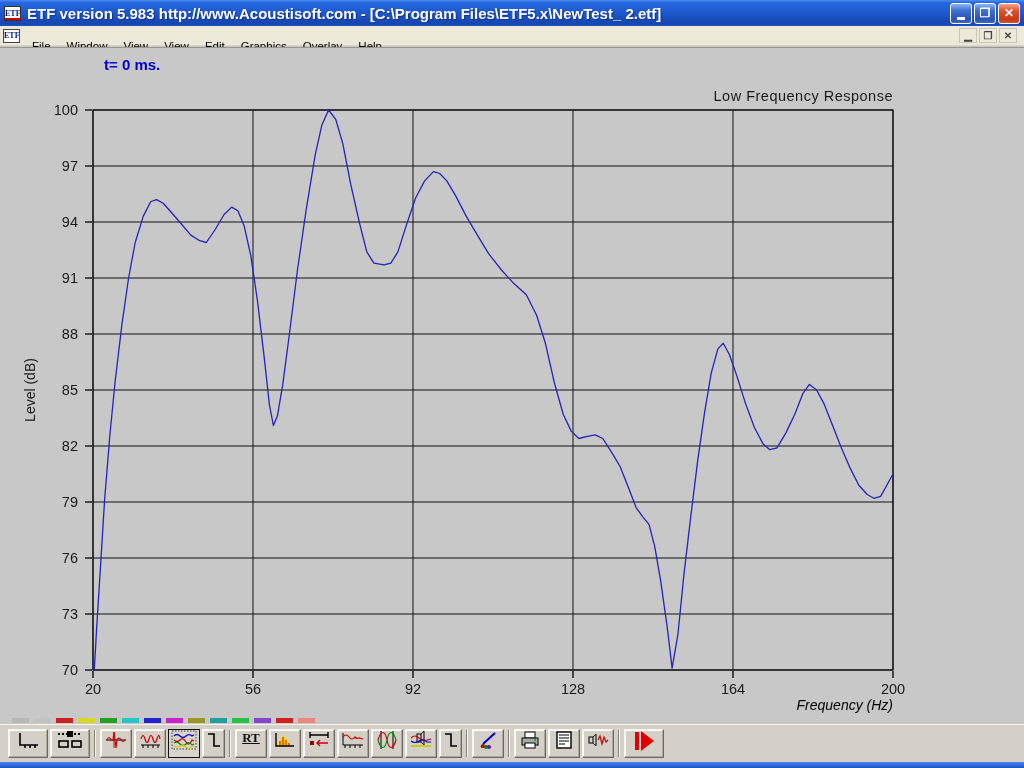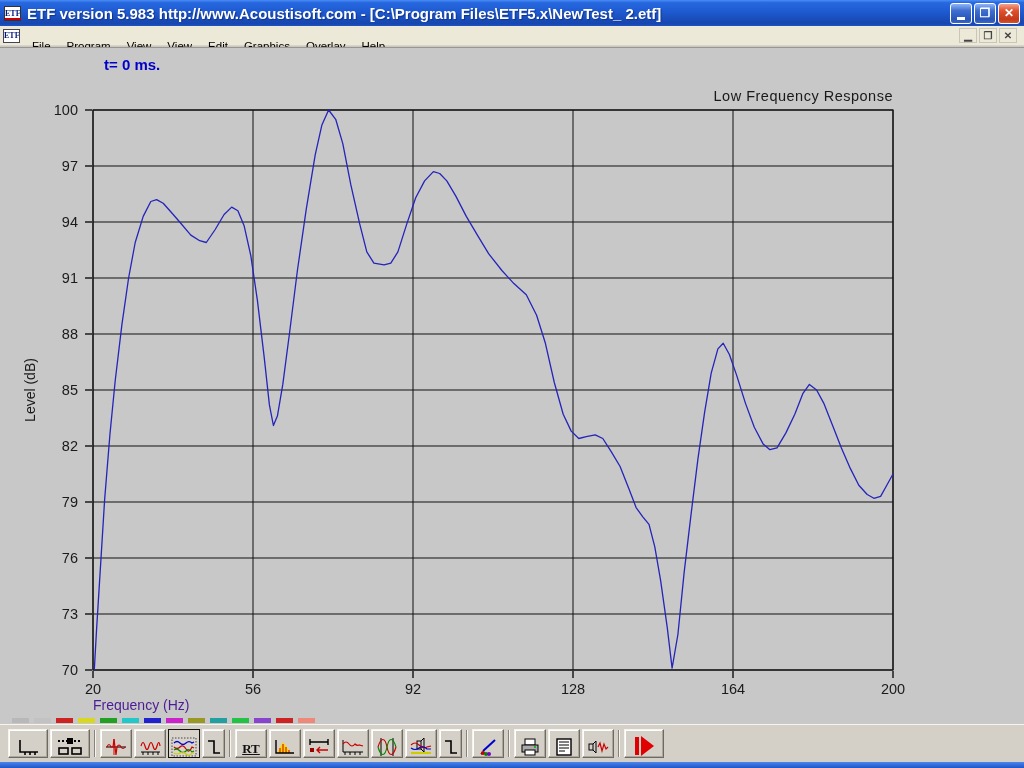--- a/index.html
+++ b/index.html
@@ -37,36 +37,36 @@
 
   
   .client { position:absolute; left:0; top:47px; width:1024px; height:679px;
     background:#c8c8c8; border-top:1px solid #9a968a; }
   .time-label { position:absolute; left:104px; top:56px; color:#0000cc; font-weight:bold; font-size:15px; }
   .chart-title { position:absolute; left:93px; top:88px; width:800px; text-align:right;
     font-size:14.5px; color:#1a1a1a; letter-spacing:0.5px; }
   .meta-block { position:absolute; left:765px; top:69px; font-size:14px; color:#1a1a1a; line-height:18px; }
   .ylabel { position:absolute; left:30px; top:390px; transform:translate(-50%,-50%) rotate(-90deg);
     white-space:nowrap; font-size:14px; color:#1a1a1a; }
-  .xlabel { position:absolute; left:93px; top:697px; width:800px; text-align:left; font-size:14px; color:#4c1d95; }
+  .xlabel { position:absolute; left:93px; top:697px; width:800px; text-align:right; font-size:14px; color:#000000;font-style:italic; }
   #chart-svg { position:absolute; left:0; top:0; width:1024px; height:768px; }
   #chart-svg text { font-family:"Liberation Sans", sans-serif; font-size:14.5px; fill:#1a1a1a; }
 
   
   .clip-strip { position:absolute; left:12px; top:718px; height:5px; display:flex; gap:5px; }
   .clip-strip span { display:block; width:17px; height:5px; }
 
   
   .toolbar { position:absolute; left:0; top:724px; width:1024px; height:38px;
     background:#d4d0c8; border-top:1px solid #f5f4ef; display:flex; align-items:center; padding-left:8px; }
   .tb-btn { height:29px; min-width:32px; margin-right:2px; background:#d4d0c8;
     border-top:1px solid #f5f4ef; border-left:1px solid #f5f4ef;
     border-right:1px solid #6e6a63; border-bottom:1px solid #6e6a63;
     box-shadow:inset -1px -1px 0 #aca899, inset 1px 1px 0 #fff;
-    display:flex; align-items:flex-end; justify-content:center; cursor:default; }
+    display:flex; align-items:flex-start; justify-content:center; cursor:default; }
   .tb-btn.wide { min-width:40px; }
   .tb-btn.narrow { min-width:23px; }
   .tb-btn.pressed { border:1.5px solid #111; box-shadow:none; background:#d8d4cc; }
   .tb-sep { width:2px; height:27px; margin:0 4px 0 2px;
     border-left:1px solid #87837a; border-right:1px solid #f5f4ef; }
   .rt-label { font-size:13px; font-weight:bold; text-decoration:underline; color:#111;
     font-family:"Liberation Serif", serif; }
 
   
   .bottom-edge { position:absolute; left:0; top:762px; width:1024px; height:6px;
@@ -85,21 +85,21 @@
           <span class="glyph-min"></span>
         </div>
       <div class="cap-btn"><span>❐</span></div>
       <div class="cap-btn close"><span>✕</span></div>
     </div>
   </div>
 
   <div class="menubar">
     <div class="menu-icon">ETF</div>
     <span class="menu-item">File</span>
-    <span class="menu-item">Program</span>
+    <span class="menu-item">Window</span>
     <span class="menu-item">View</span>
     <span class="menu-item">View</span>
     <span class="menu-item">Edit</span>
     <span class="menu-item">Graphics</span>
     <span class="menu-item">Overlay</span>
     <span class="menu-item">Help</span>
     <div class="mdi-btns">
       <div class="mdi-btn">▁</div>
       <div class="mdi-btn">❐</div>
       <div class="mdi-btn">✕</div>

